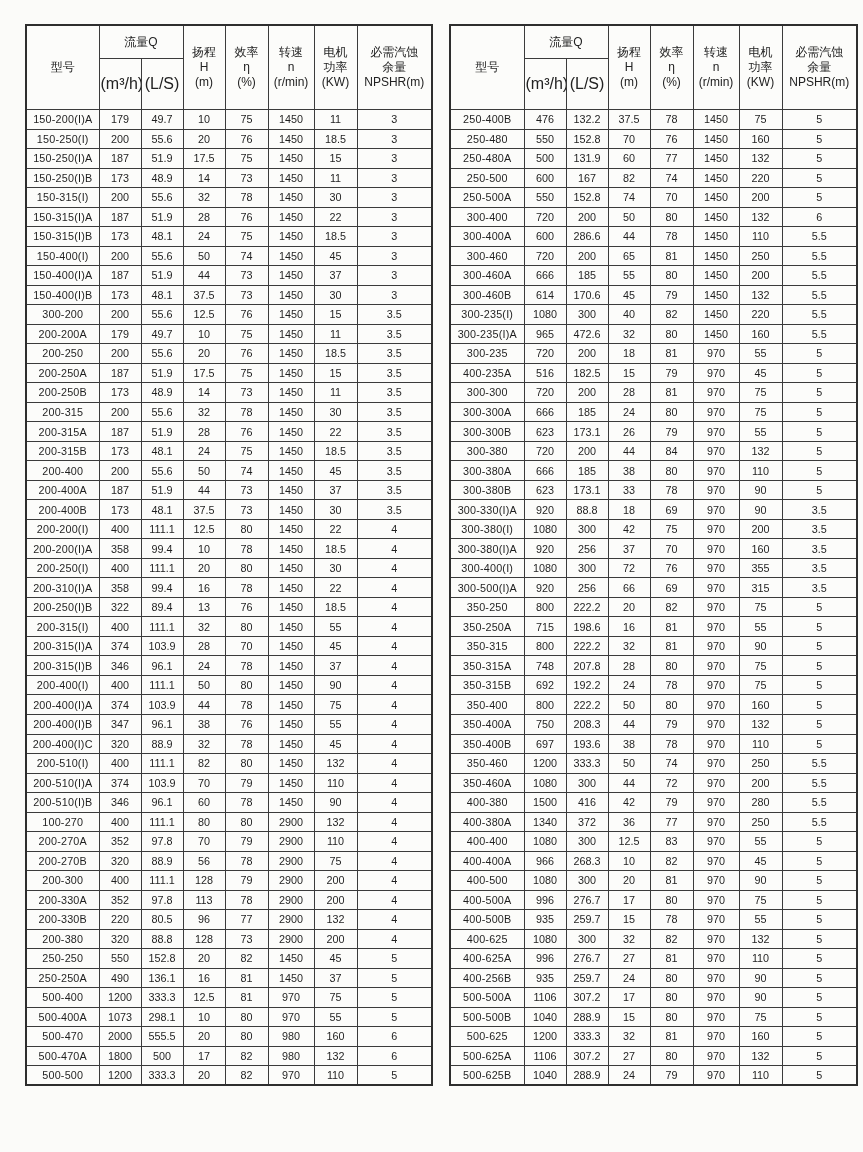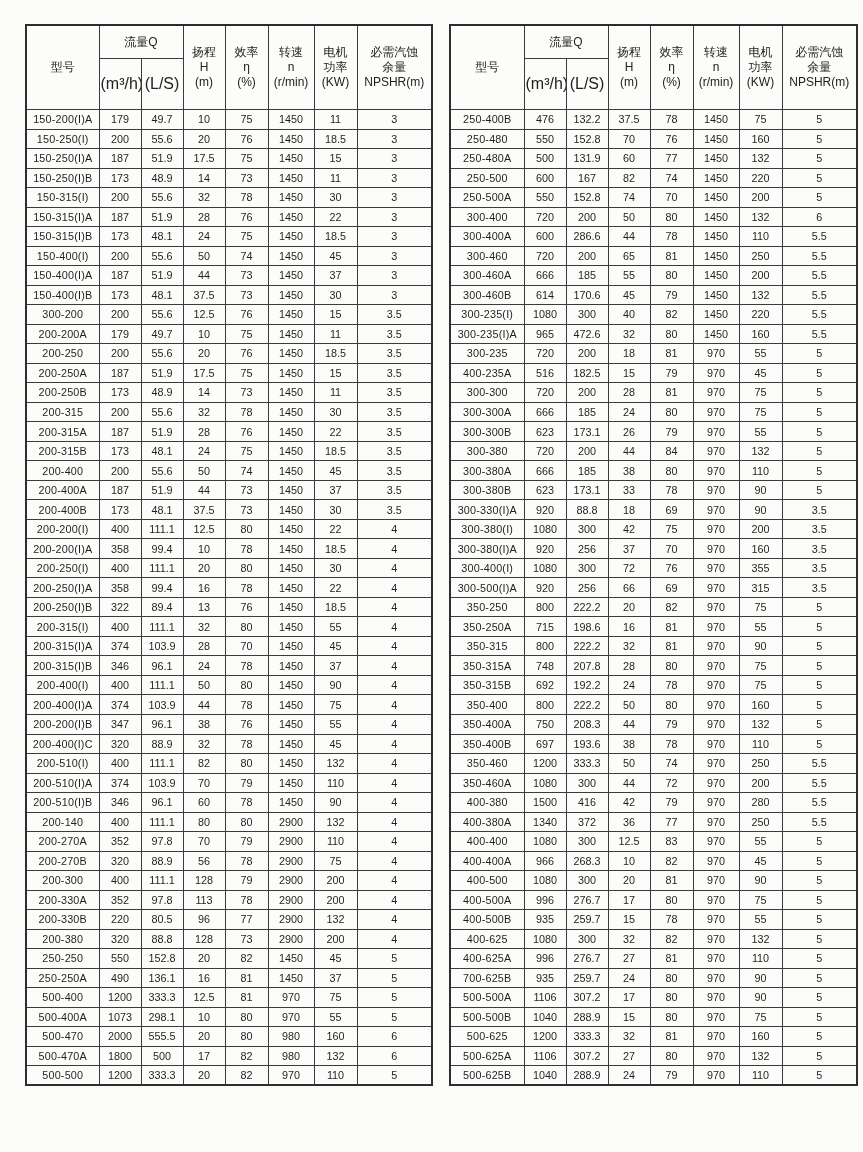--- a/index.html
+++ b/index.html
@@ -327,21 +327,21 @@
           <td>200-250(I)</td>
           <td>400</td>
           <td>111.1</td>
           <td>20</td>
           <td>80</td>
           <td>1450</td>
           <td>30</td>
           <td>4</td>
         </tr>
         <tr>
-          <td>200-250(I)A</td>
+          <td>200-310(I)A</td>
           <td>358</td>
           <td>99.4</td>
           <td>16</td>
           <td>78</td>
           <td>1450</td>
           <td>22</td>
           <td>4</td>
         </tr>
         <tr>
           <td>200-250(I)B</td>
@@ -397,21 +397,21 @@
           <td>200-400(I)A</td>
           <td>374</td>
           <td>103.9</td>
           <td>44</td>
           <td>78</td>
           <td>1450</td>
           <td>75</td>
           <td>4</td>
         </tr>
         <tr>
-          <td>200-200(I)B</td>
+          <td>200-400(I)B</td>
           <td>347</td>
           <td>96.1</td>
           <td>38</td>
           <td>76</td>
           <td>1450</td>
           <td>55</td>
           <td>4</td>
         </tr>
         <tr>
           <td>200-400(I)C</td>
@@ -447,21 +447,21 @@
           <td>200-510(I)B</td>
           <td>346</td>
           <td>96.1</td>
           <td>60</td>
           <td>78</td>
           <td>1450</td>
           <td>90</td>
           <td>4</td>
         </tr>
         <tr>
-          <td>200-140</td>
+          <td>100-270</td>
           <td>400</td>
           <td>111.1</td>
           <td>80</td>
           <td>80</td>
           <td>2900</td>
           <td>132</td>
           <td>4</td>
         </tr>
         <tr>
           <td>200-270A</td>
@@ -1067,21 +1067,21 @@
           <td>400-625A</td>
           <td>996</td>
           <td>276.7</td>
           <td>27</td>
           <td>81</td>
           <td>970</td>
           <td>110</td>
           <td>5</td>
         </tr>
         <tr>
-          <td>700-625B</td>
+          <td>400-256B</td>
           <td>935</td>
           <td>259.7</td>
           <td>24</td>
           <td>80</td>
           <td>970</td>
           <td>90</td>
           <td>5</td>
         </tr>
         <tr>
           <td>500-500A</td>

